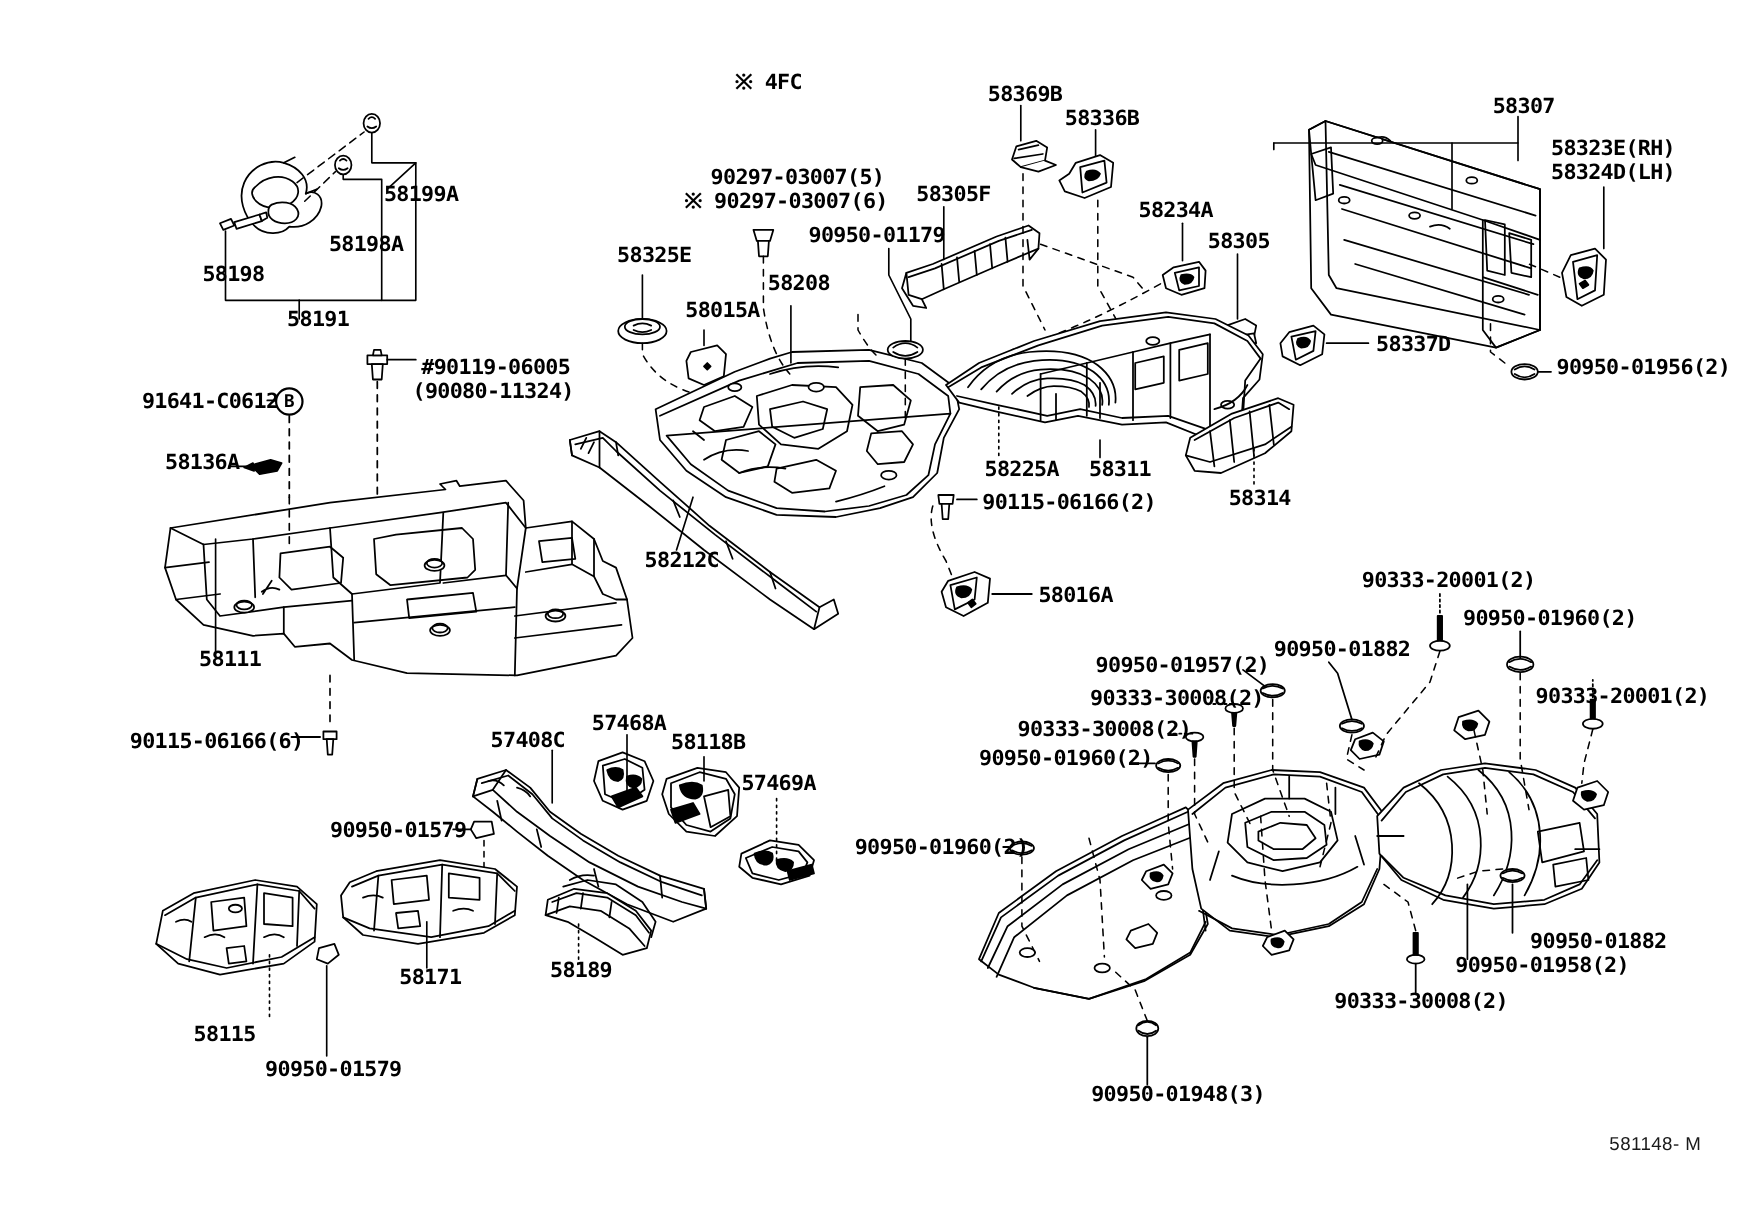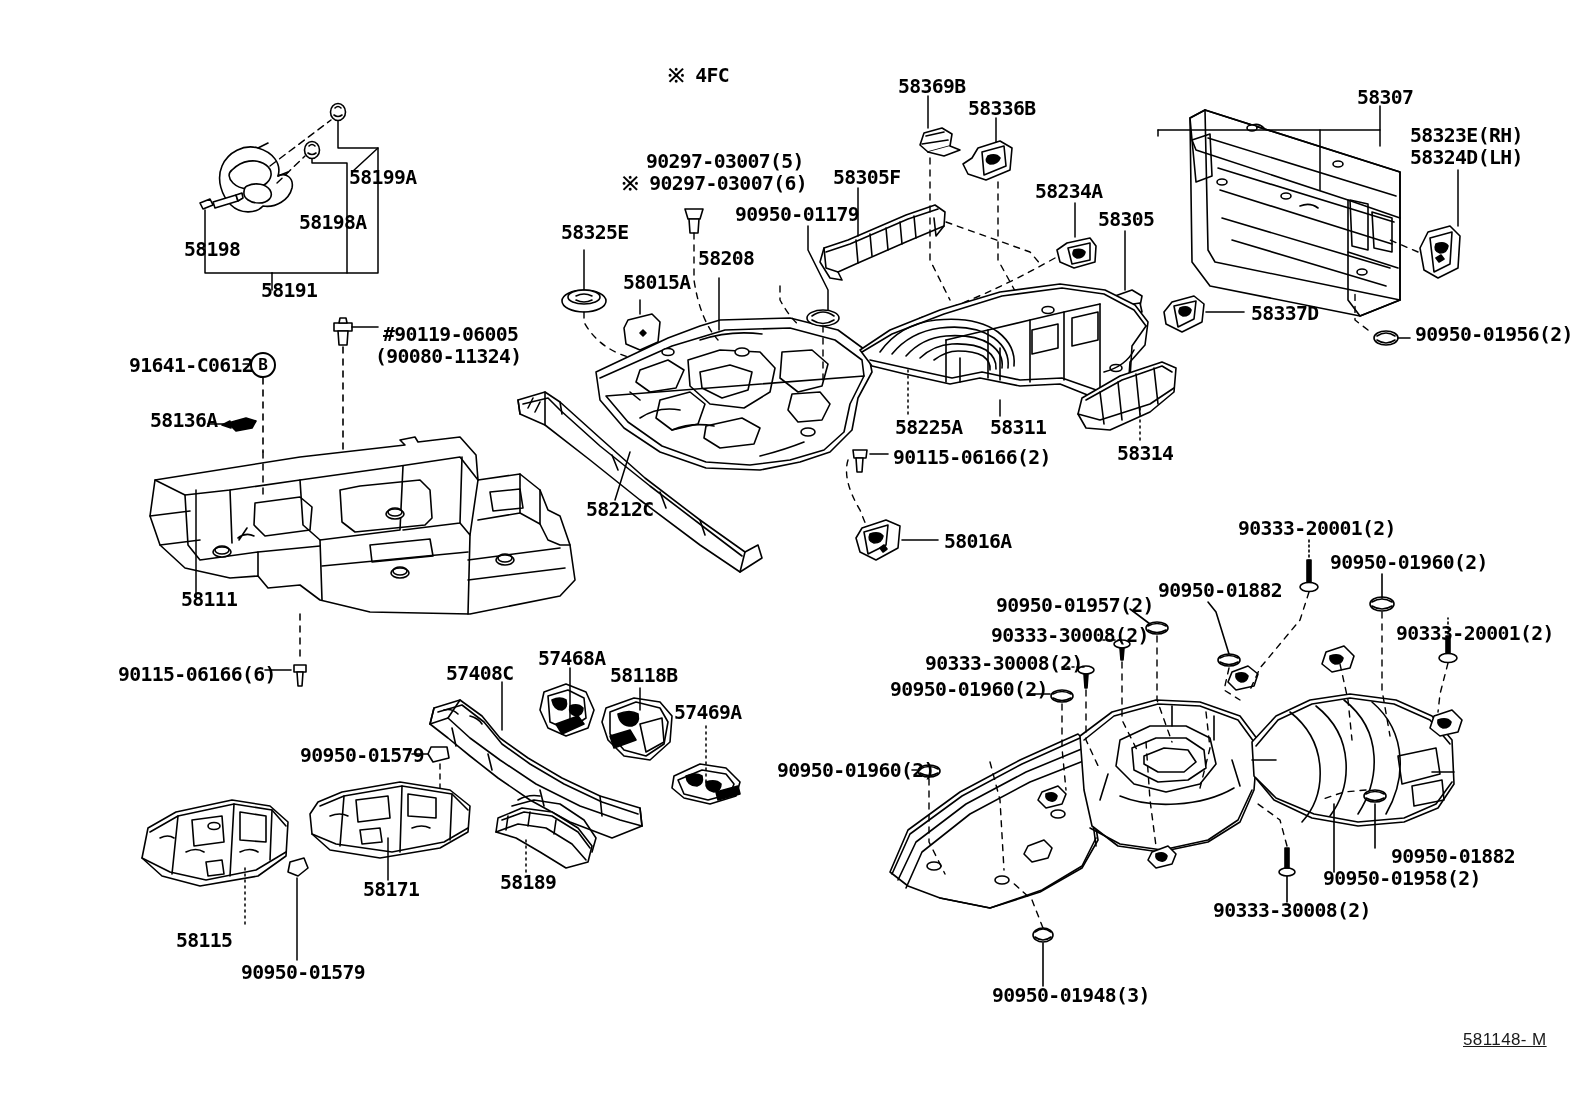--- a/index.html
+++ b/index.html
@@ -679,15 +679,15 @@
   <div class="lbl" style="left:500px; top:873px;">58189</div>
   <div class="lbl" style="left:176px; top:931px;">58115</div>
   <div class="lbl" style="left:241px; top:963px;">90950-01579</div>
   <div class="lbl" style="left:1391px; top:847px;">90950-01882</div>
   <div class="lbl" style="left:1323px; top:869px;">90950-01958(2)</div>
   <div class="lbl" style="left:1213px; top:901px;">90333-30008(2)</div>
   <div class="lbl" style="left:992px; top:986px;">90950-01948(3)</div>
 
   <div class="circB" style="left:250px; top:352px;">B</div>
 
-  <div class="wm" style="left:1463px; top:1030px;text-decoration:underline;">581148- M</div>
+  <div class="wm" style="left:1463px; top:1030px;">581148- M</div>
 
 </div>
 
 </body></html>

